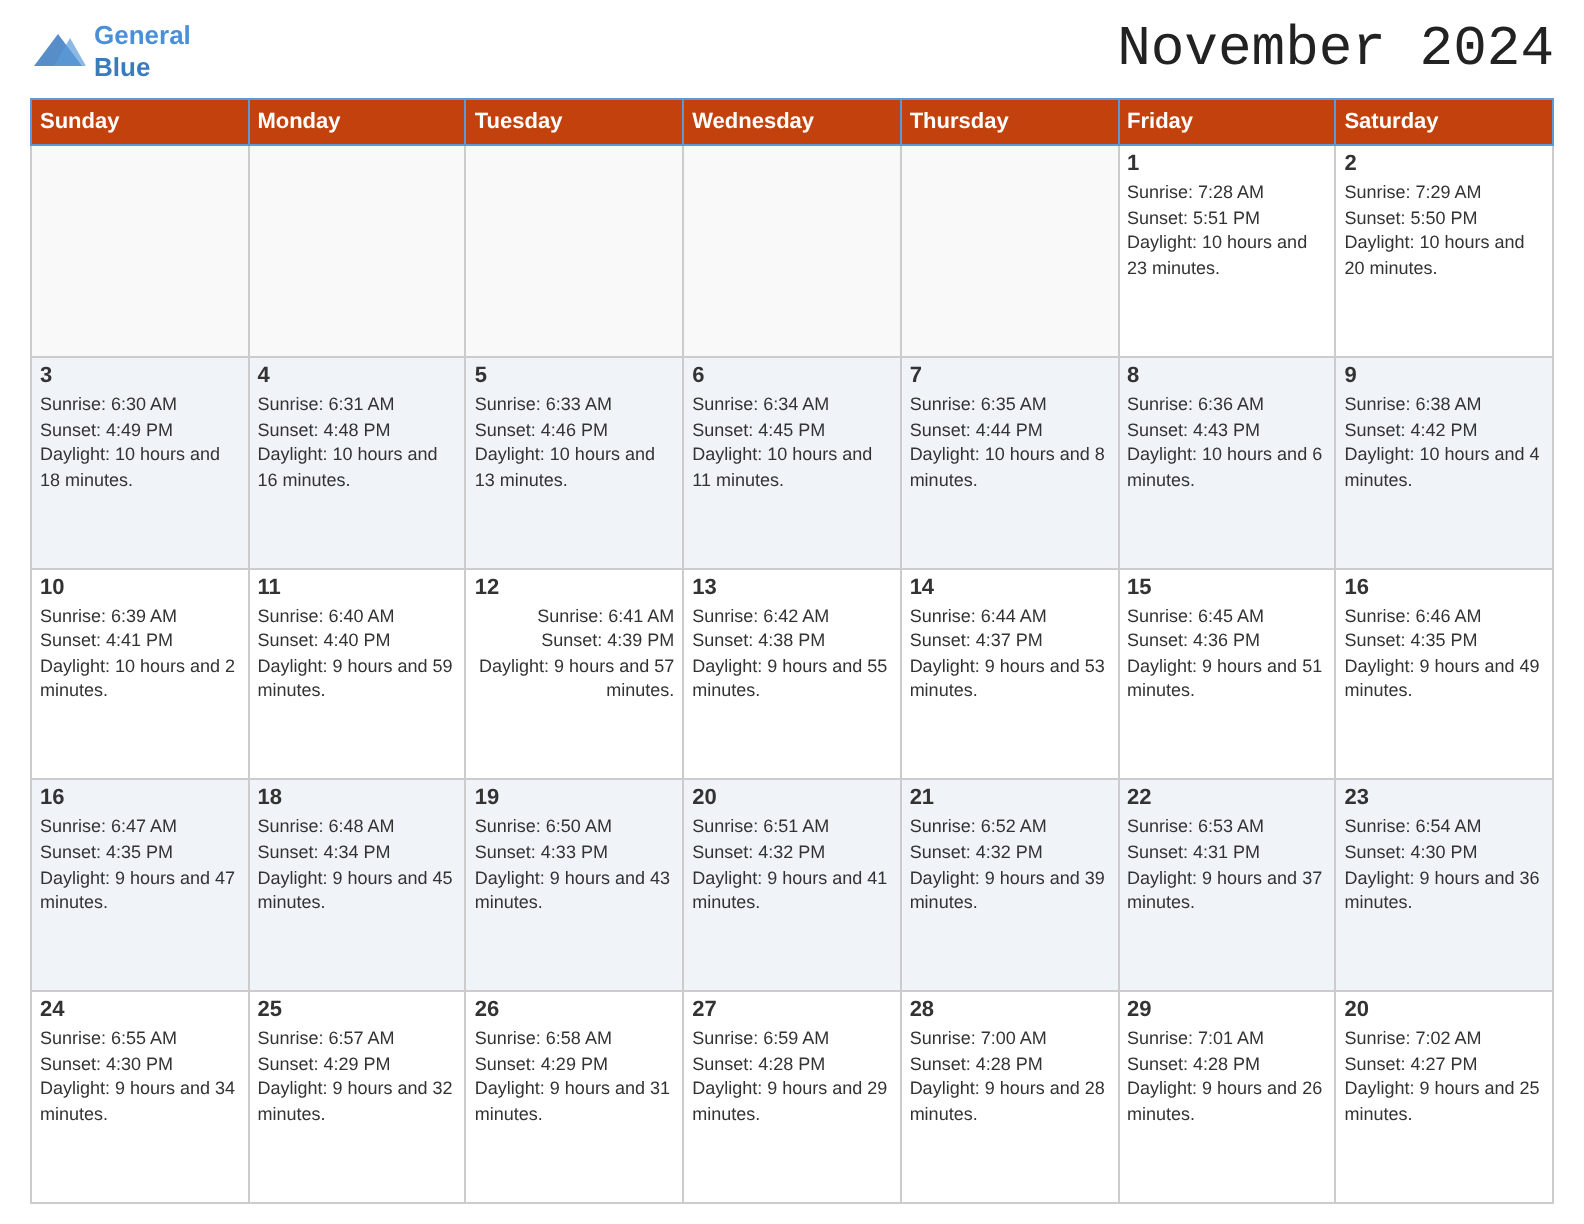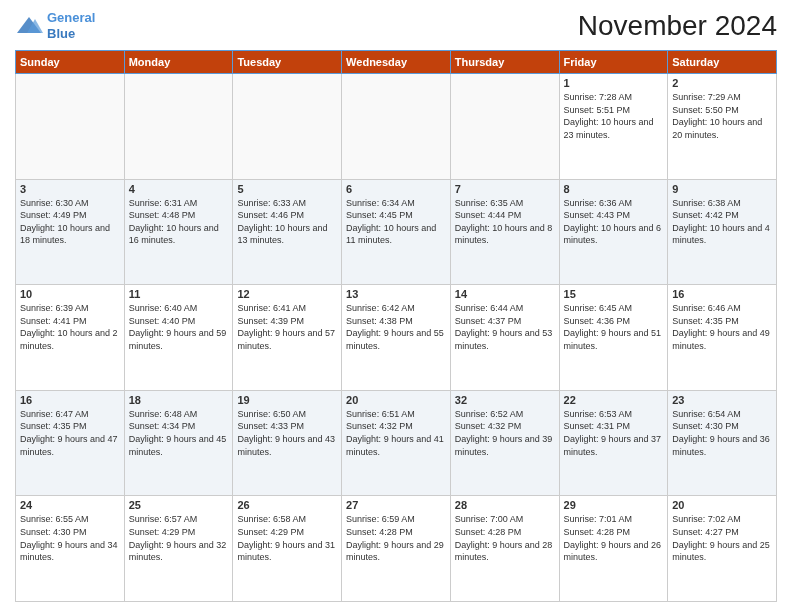--- a/index.html
+++ b/index.html
@@ -35,20 +35,21 @@
       line-height: 1.2;
     }
     .logo-text span {
       color: #4a90d9;
     }
     .logo-icon {
       width: 28px;
       height: 22px;
     }
     .title-block {
+      font-family: Liberation Mono, monospace;
     }
     .month-title {
       font-size: 28px;
       font-weight: normal;
       color: #222;
     }
     .location {
       font-size: 13px;
       color: #555;
     }
@@ -199,21 +200,21 @@
 Daylight: 10 hours and 2 minutes.</div>
           </td>
           <td>
             <span class="day-number">11</span>
             <div class="day-info" style="white-space: pre-line;">Sunrise: 6:40 AM
 Sunset: 4:40 PM
 Daylight: 9 hours and 59 minutes.</div>
           </td>
           <td>
             <span class="day-number">12</span>
-            <div class="day-info" style="white-space: pre-line;">Sunrise: 6:41 AM
+            <div class="day-info" style="white-space: pre-line; text-align: right;">Sunrise: 6:41 AM
 Sunset: 4:39 PM
 Daylight: 9 hours and 57 minutes.</div>
           </td>
           <td>
             <span class="day-number">13</span>
             <div class="day-info" style="white-space: pre-line;">Sunrise: 6:42 AM
 Sunset: 4:38 PM
 Daylight: 9 hours and 55 minutes.</div>
           </td>
           <td>
@@ -254,21 +255,21 @@
 Sunset: 4:33 PM
 Daylight: 9 hours and 43 minutes.</div>
           </td>
           <td class="alt-row">
             <span class="day-number">20</span>
             <div class="day-info" style="white-space: pre-line;">Sunrise: 6:51 AM
 Sunset: 4:32 PM
 Daylight: 9 hours and 41 minutes.</div>
           </td>
           <td class="alt-row">
-            <span class="day-number">32</span>
+            <span class="day-number">21</span>
             <div class="day-info" style="white-space: pre-line;">Sunrise: 6:52 AM
 Sunset: 4:32 PM
 Daylight: 9 hours and 39 minutes.</div>
           </td>
           <td class="alt-row">
             <span class="day-number">22</span>
             <div class="day-info" style="white-space: pre-line;">Sunrise: 6:53 AM
 Sunset: 4:31 PM
 Daylight: 9 hours and 37 minutes.</div>
           </td>

